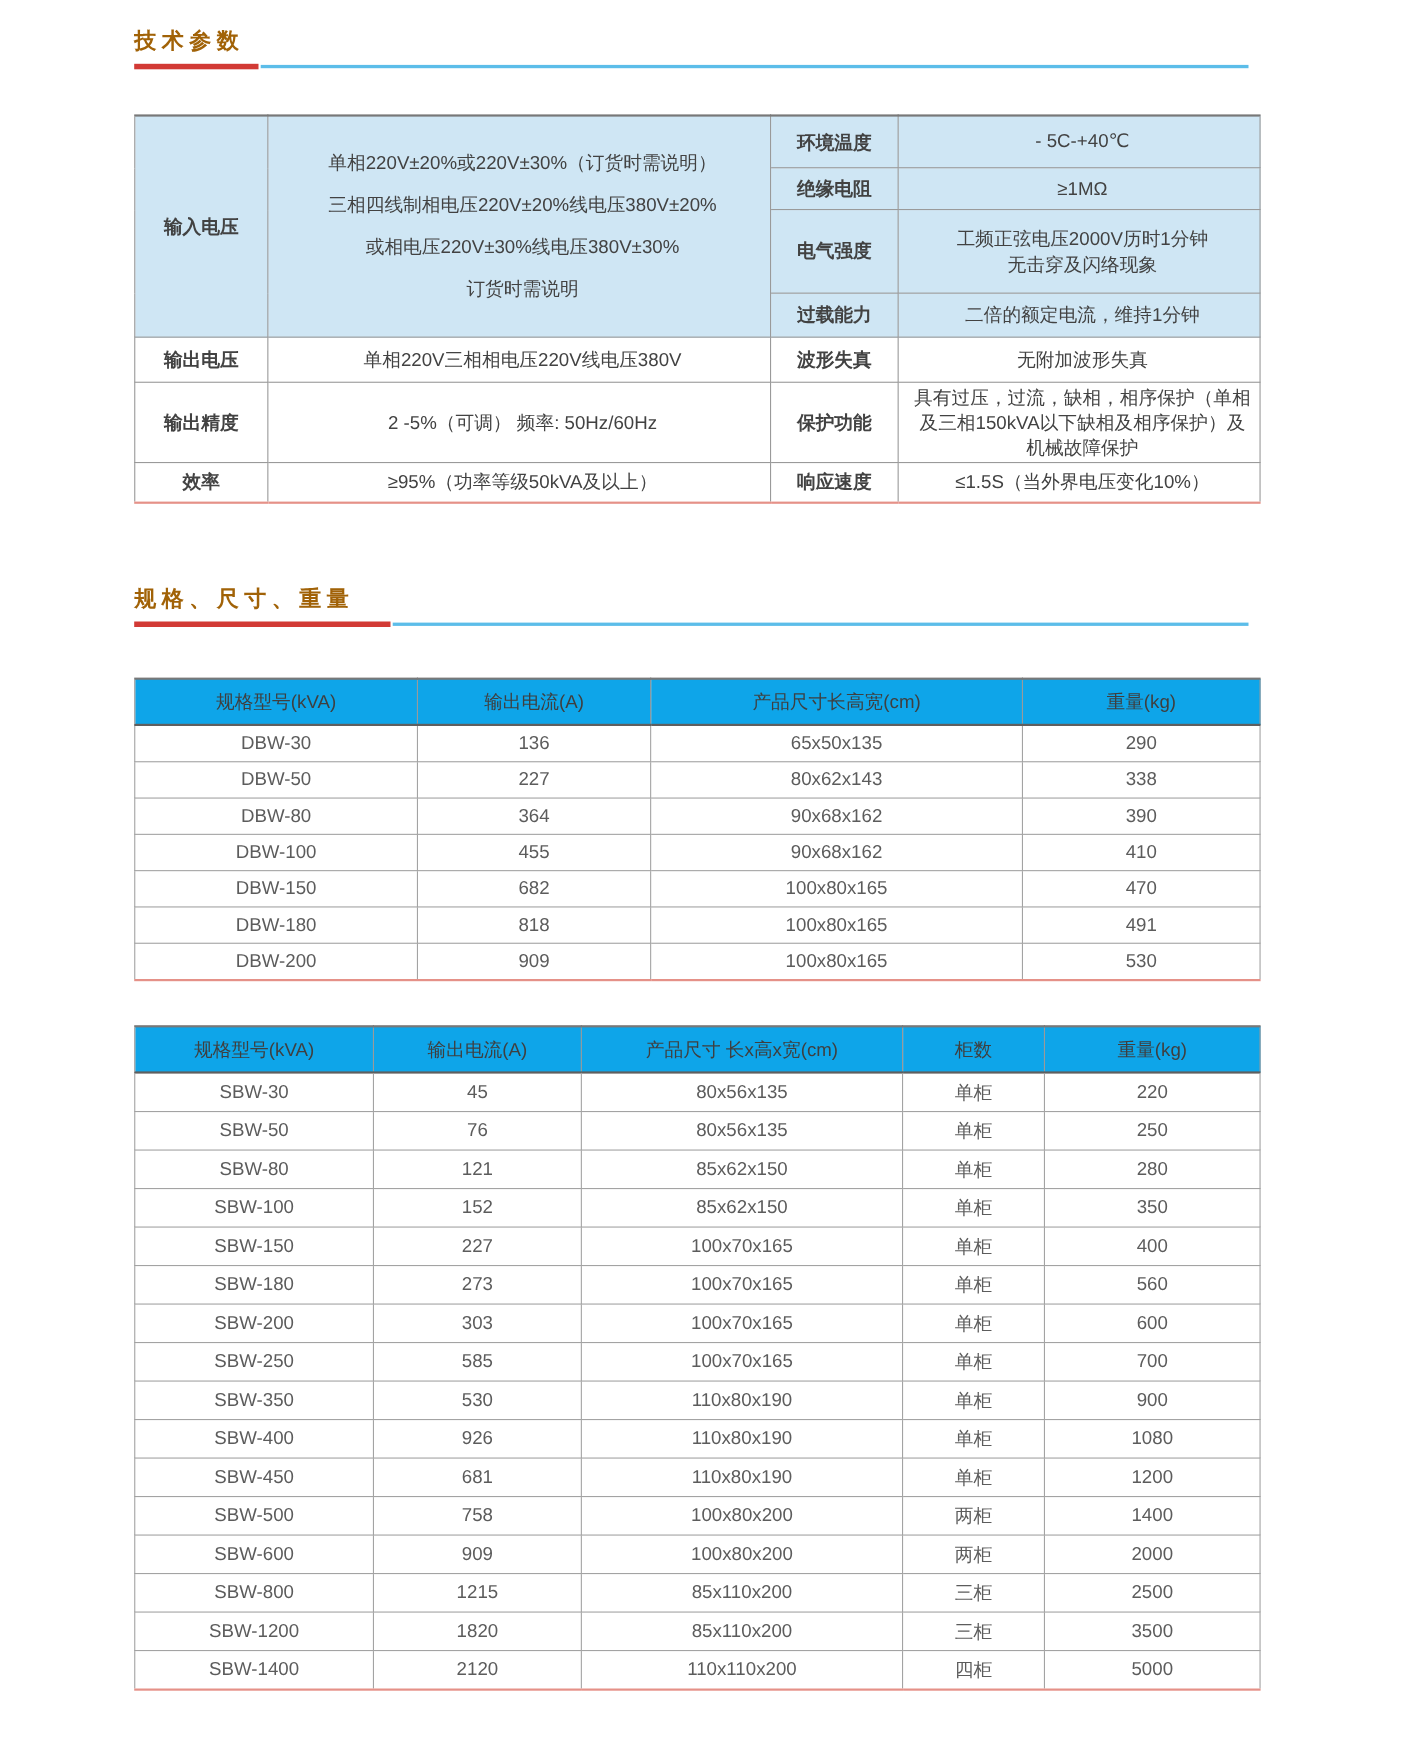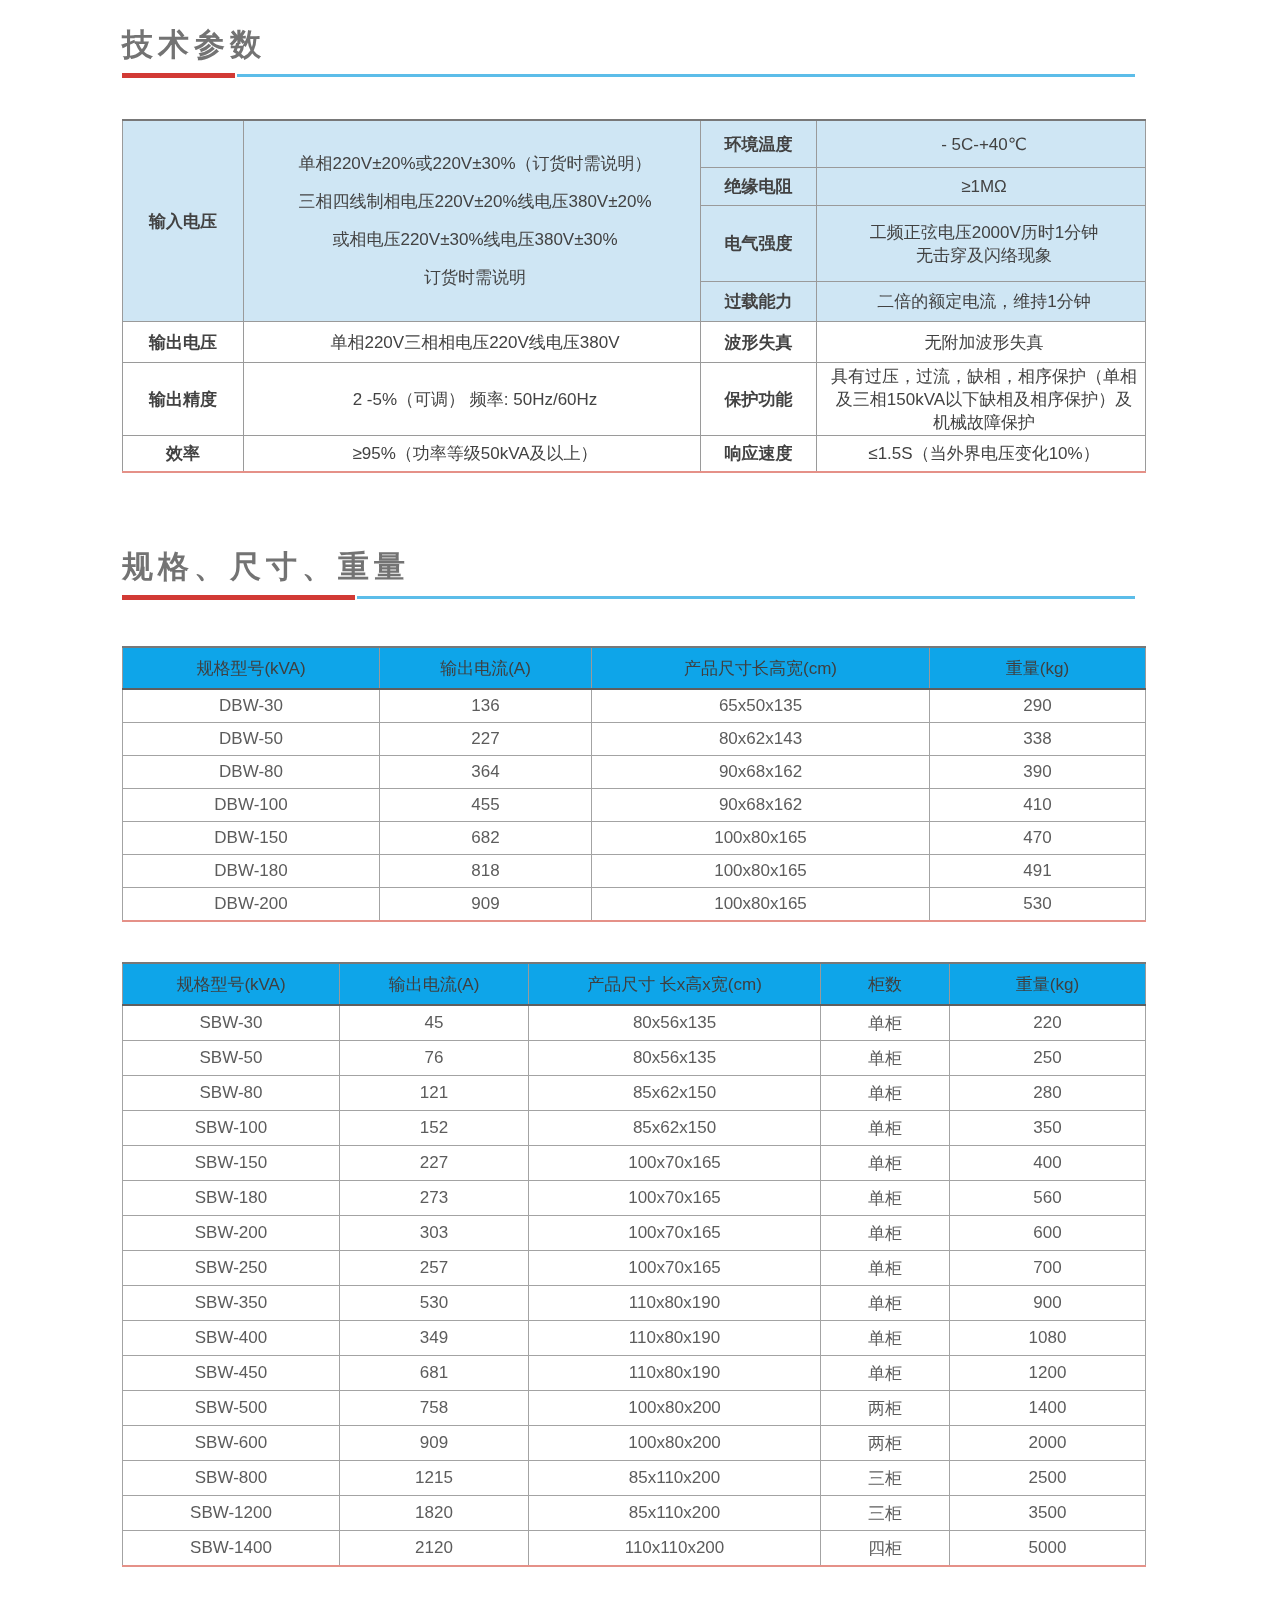--- a/index.html
+++ b/index.html
@@ -7,21 +7,21 @@
     width:1278px;height:1600px;overflow:hidden;
     font-family:"Liberation Sans","DejaVu Sans",sans-serif;
     color:#474747;
     -webkit-font-smoothing:antialiased;
   }
   .page{padding:24px 0 0 122px;width:1023px;}
 
   
   h2.sec-title{
     margin:0 0 7px 0;
-    font-size:31px;font-weight:700;color:#737373;letter-spacing:5px;
+    font-size:20px;font-weight:700;color:#a16207;letter-spacing:5px;
   }
   .rule{display:flex;align-items:center;width:1013px;}
   .rule .red{height:5px;background:#d23a35;}
   .rule .blue{flex:1;height:3px;background:#5cbde9;margin-left:2px;}
   .rule-tech .red{width:113px;}
   .rule-spec .red{width:233px;}
 
   
   table{border-collapse:collapse;table-layout:fixed;}
   .tech{
@@ -259,35 +259,35 @@
         </tr>
         <tr>
           <td>SBW-200</td>
           <td>303</td>
           <td>100x70x165</td>
           <td>单柜</td>
           <td>600</td>
         </tr>
         <tr>
           <td>SBW-250</td>
-          <td>257</td>
+          <td>585</td>
           <td>100x70x165</td>
           <td>单柜</td>
           <td>700</td>
         </tr>
         <tr>
           <td>SBW-350</td>
           <td>530</td>
           <td>110x80x190</td>
           <td>单柜</td>
           <td>900</td>
         </tr>
         <tr>
           <td>SBW-400</td>
-          <td>349</td>
+          <td>926</td>
           <td>110x80x190</td>
           <td>单柜</td>
           <td>1080</td>
         </tr>
         <tr>
           <td>SBW-450</td>
           <td>681</td>
           <td>110x80x190</td>
           <td>单柜</td>
           <td>1200</td>

